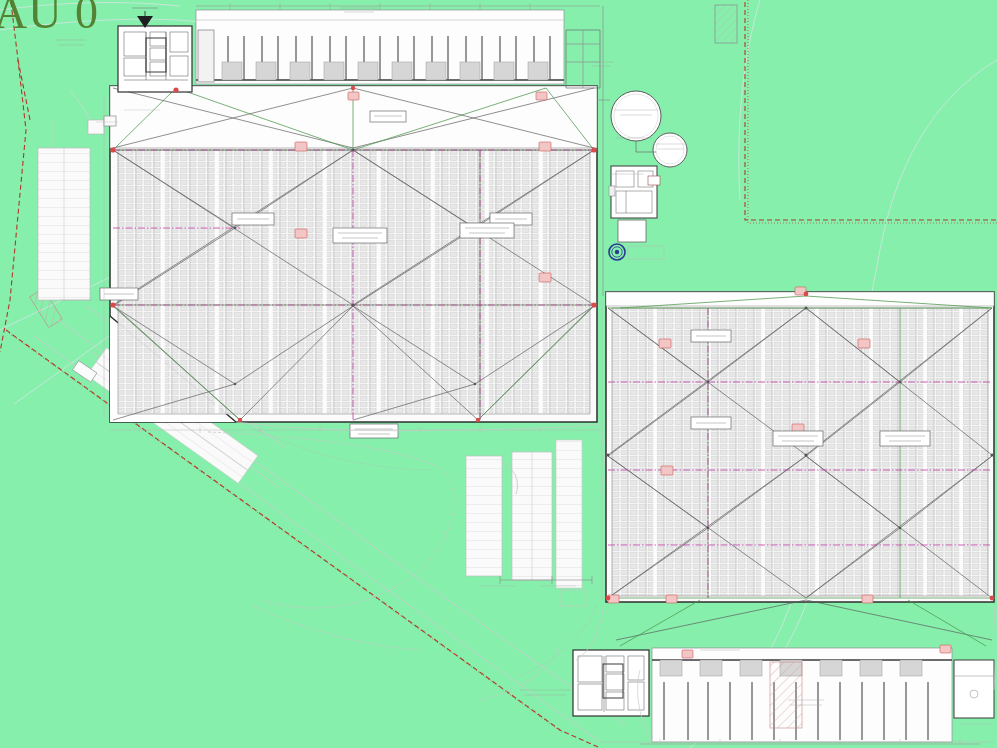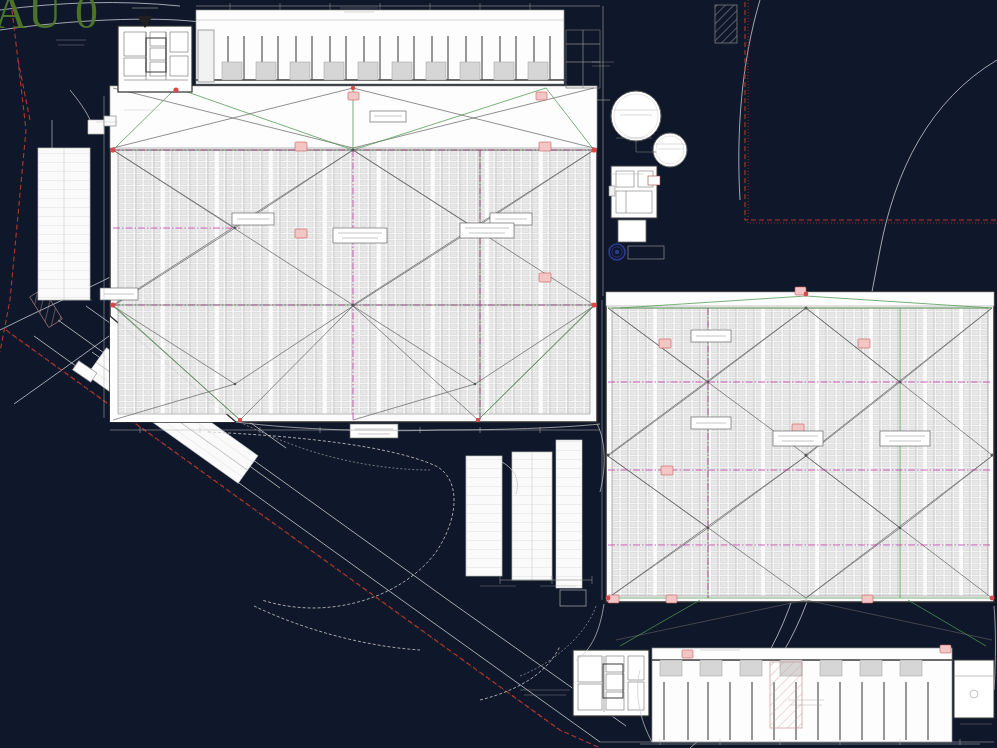--- a/index.html
+++ b/index.html
@@ -1,18 +1,18 @@
 <!DOCTYPE html>
 <html><head>
 <meta charset="utf-8">
 <style>
   html,body{margin:0;padding:0;background:#ffffff;}
   body{width:997px;height:748px;overflow:hidden;
        font-family:"Liberation Sans",sans-serif;}
-  #stage{position:relative;width:997px;height:748px;background:#0f172a;}
+  #stage{position:relative;width:997px;height:748px;background:#86efac;}
   #stage svg{position:absolute;left:0;top:0;}
   .wm{position:absolute;left:-6px;top:-14px;font-family:"Liberation Serif",serif;
       font-size:46px;color:#4f7a28;letter-spacing:1px;opacity:.92;}
 </style>
 </head>
 <body>
 
 <div id="stage">
 
   <svg width="997" height="748" viewBox="0 0 997 748">

